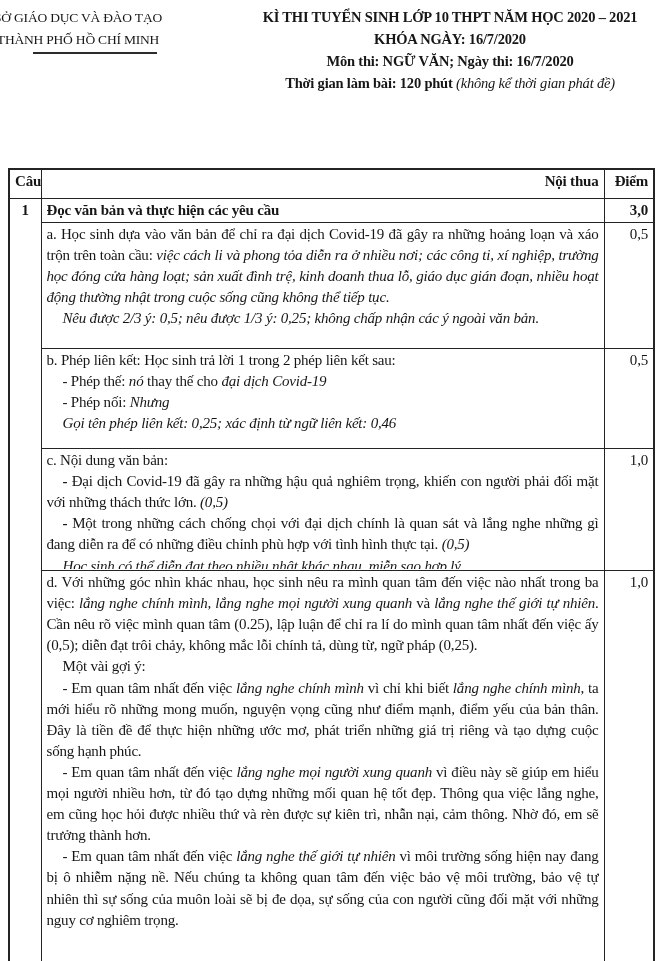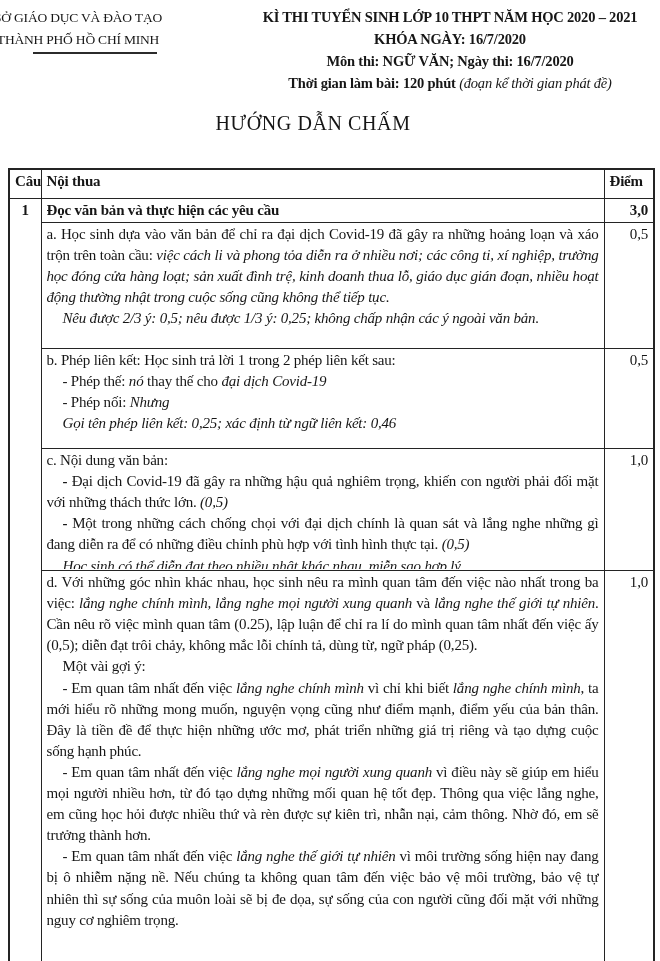--- a/index.html
+++ b/index.html
@@ -32,21 +32,21 @@
   table.grading {
     position:absolute; top:168px; left:8px; width:645px;
     border-collapse:collapse; table-layout:fixed;
     border:2px solid #242424;
   }
   table.grading td {
     border:1px solid #242424; vertical-align:top;
     padding:1px 5px; font-size:15px; line-height:21.1px;
   }
   td.col-h {
-    text-align:left; font-weight:bold; vertical-align:middle;
+    text-align:right; font-weight:bold; vertical-align:middle;
     height:26px; padding:0; font-size:15.5px;
   }
   td.cau-cell { text-align:center; font-weight:bold; vertical-align:middle; padding:0; }
   td.score-cell { text-align:right; padding:2px 0 0 0; }
   td.score-cell.bold { font-weight:bold; }
   .cell-inner { overflow:hidden; }
   p.para { margin:0; }
   .jt { text-align:justify;font-family:Liberation Serif, serif; }
   .in { text-indent:16px; }
   .nowrap { white-space:nowrap; overflow:hidden; }
@@ -64,24 +64,23 @@
   <div class="hdr-left">
     <div>SỞ GIÁO DỤC VÀ ĐÀO TẠO</div>
     <div>THÀNH PHỐ HỒ CHÍ MINH</div>
     <div class="ul"></div>
   </div>
 
   <div class="hdr-right">
     <div>KÌ THI TUYỂN SINH LỚP 10 THPT NĂM HỌC 2020 – 2021</div>
     <div>KHÓA NGÀY: 16/7/2020</div>
     <div>Môn thi: NGỮ VĂN; Ngày thi: 16/7/2020</div>
-    <div><span>Thời gian làm bài: 120 phút </span><span class="it">(đoạn kể thời gian phát đề)</span></div>
+    <div><span>Thời gian làm bài: 120 phút </span><span class="it">(không kể thời gian phát đề)</span></div>
   </div>
 
-  <div class="doc-title">HƯỚNG DẪN CHẤM</div>
 
   <table class="grading">
     <colgroup>
       <col style="width:32px">
         <col style="width:563px">
         <col style="width:50px">
     </colgroup>
     <tbody>
       <tr>
         <td class="col-h">Câu</td>

